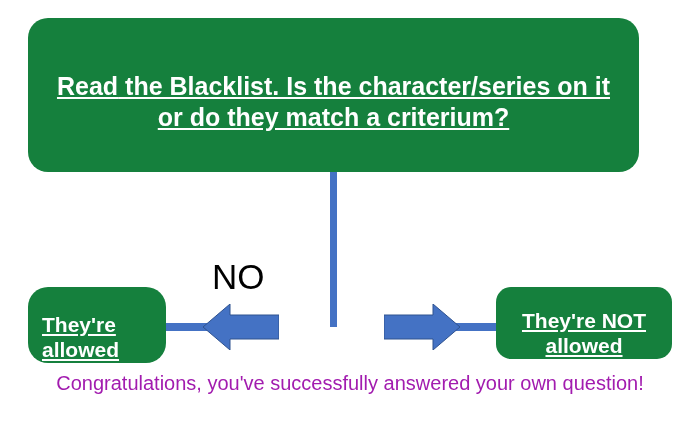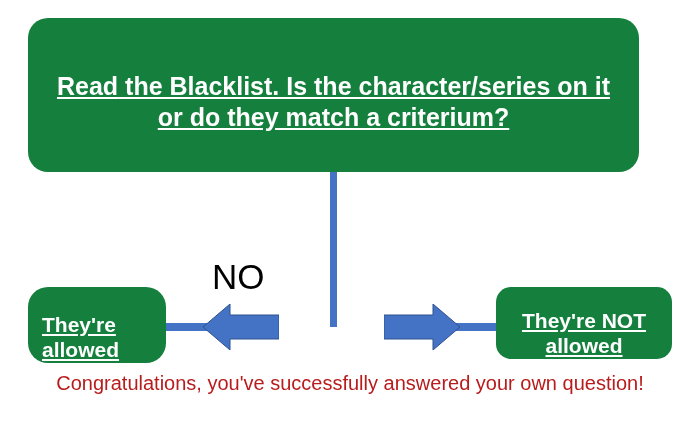--- a/index.html
+++ b/index.html
@@ -133,21 +133,21 @@
     top: 245px;
   }
 
   
   #caption {
     position: absolute;
     left: 0;
     top: 372px;
     width: 700px;
     text-align: center;
-    color: #b91c1c;
+    color: #a21caf;
     font-size: 20px;
     font-weight: normal;
     white-space: nowrap;
   }
 </style>
 </head>
 <body>
 
 <div id="canvas">
 

